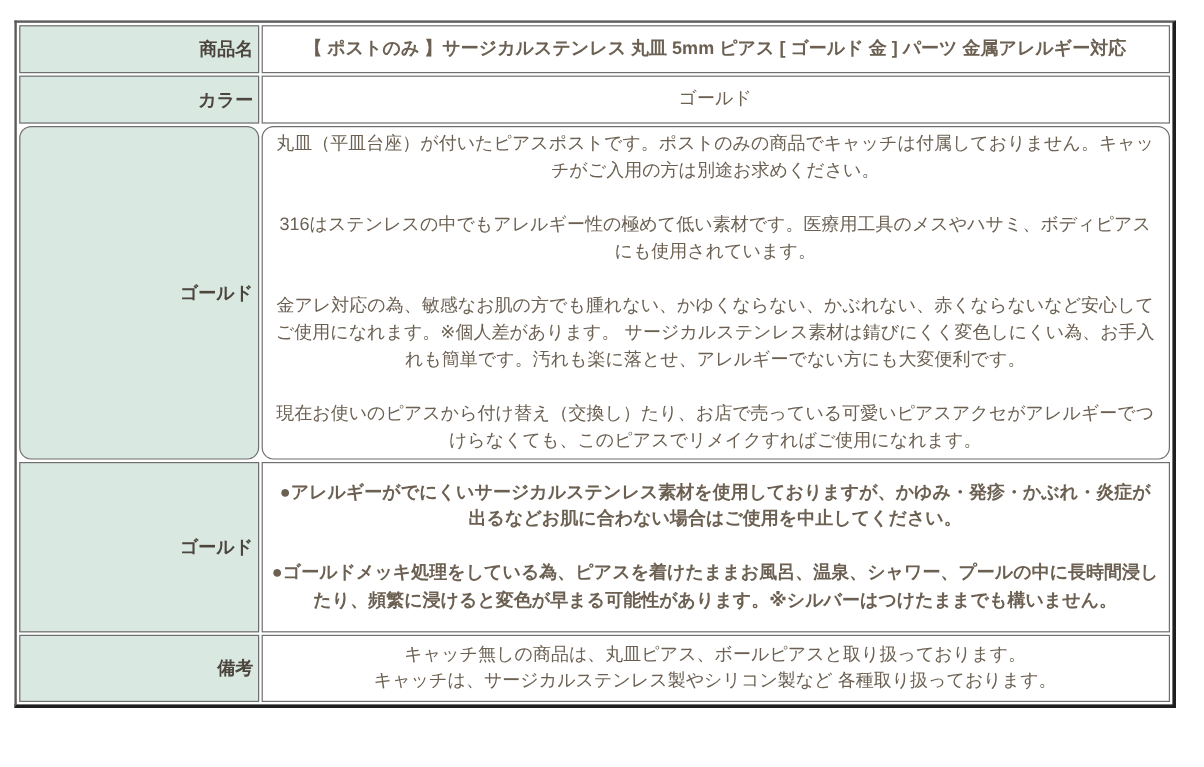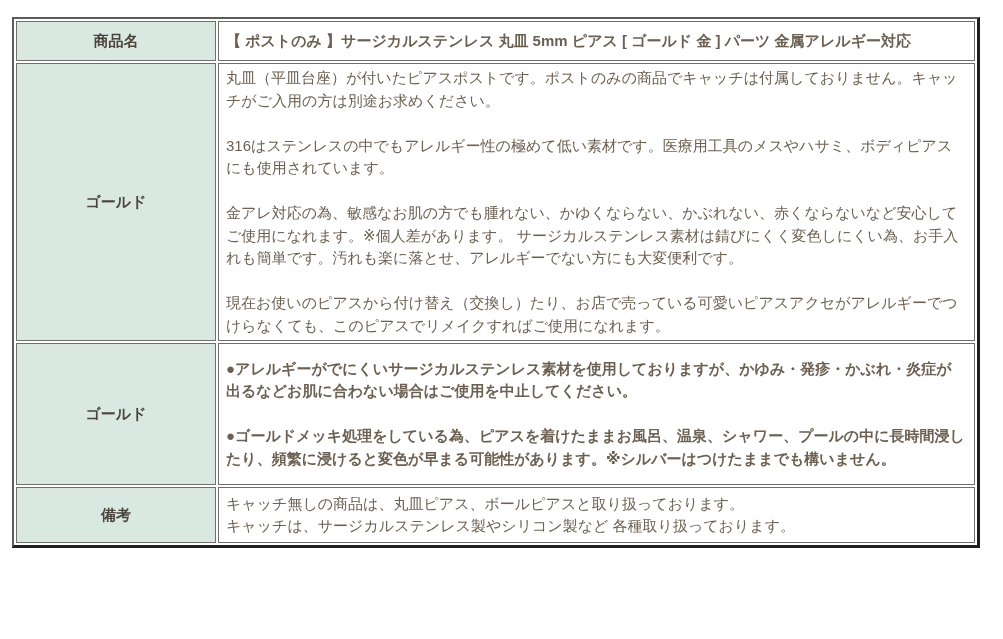--- a/index.html
+++ b/index.html
@@ -28,55 +28,59 @@
     border-spacing: 2px;
     table-layout: fixed;
   }
   table.spec th.label {
     width: 190px;
     background: #d9e8e0;
     border: 1px solid #6f6f6f;
     font-size: 15px;
     font-weight: bold;
     color: #4c453d;
-    text-align: center;
+    text-align: right;
     vertical-align: middle;
     padding: 2px 4px;
   }
   table.spec td.content {
     background: #ffffff;
     border: 1px solid #6f6f6f;
     font-size: 15px;
     line-height: 1.5;
     color: #6b6052;
-    text-align: left;
+    text-align: center;
     vertical-align: middle;
     padding: 3px 8px 3px 7px;
     white-space: pre-wrap;
     overflow-wrap: break-word;
   }
   td.content.title-text {
     font-weight: bold;
     color: #543d26;
   }
   tr.r-single  th.label, tr.r-single  td.content { height: 32px; }
-  tr.r-desc    th.label, tr.r-desc    td.content { height: 262px; }
+  tr.r-desc    th.label, tr.r-desc    td.content { height: 262px; border-radius: 10px; }
   tr.r-note    th.label, tr.r-note    td.content { height: 134px; font-weight: bold; }
   tr.r-memo    th.label, tr.r-memo    td.content { height: 48px; }
 </style>
 </head>
 <body>
 
 <div class="page">
   <div class="spec-frame">
     <table class="spec">
       <tbody>
         <tr class="r-single">
           <th class="label">商品名</th>
           <td class="content title-text">【 ポストのみ 】サージカルステンレス 丸皿 5mm ピアス [ ゴールド 金 ] パーツ 金属アレルギー対応</td>
+        </tr>
+        <tr class="r-single">
+          <th class="label">カラー</th>
+          <td class="content">ゴールド</td>
         </tr>
         <tr class="r-desc">
           <th class="label">ゴールド</th>
           <td class="content">丸皿（平皿台座）が付いたピアスポストです。ポストのみの商品でキャッチは付属しておりません。キャッチがご入用の方は別途お求めください。
 
 316はステンレスの中でもアレルギー性の極めて低い素材です。医療用工具のメスやハサミ、ボディピアスにも使用されています。
 
 金アレ対応の為、敏感なお肌の方でも腫れない、かゆくならない、かぶれない、赤くならないなど安心してご使用になれます。※個人差があります。 サージカルステンレス素材は錆びにくく変色しにくい為、お手入れも簡単です。汚れも楽に落とせ、アレルギーでない方にも大変便利です。
 
 現在お使いのピアスから付け替え（交換し）たり、お店で売っている可愛いピアスアクセがアレルギーでつけらなくても、このピアスでリメイクすればご使用になれます。</td>

